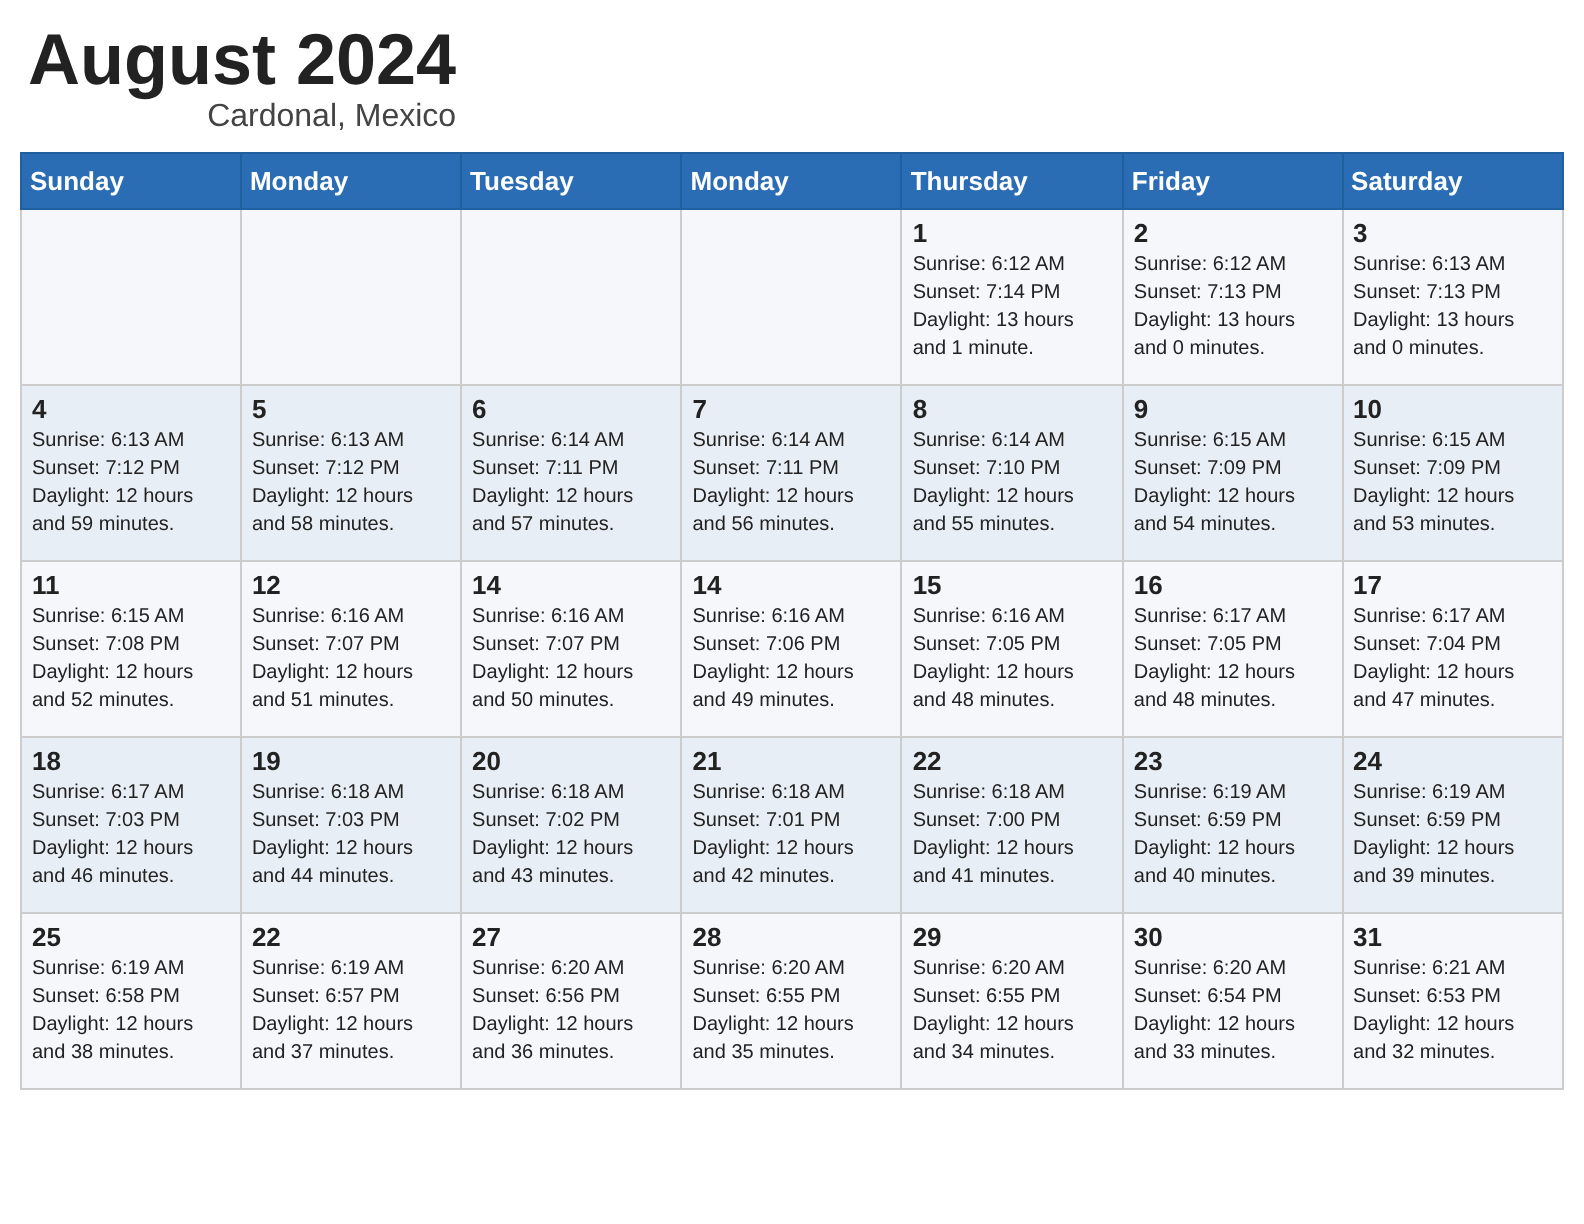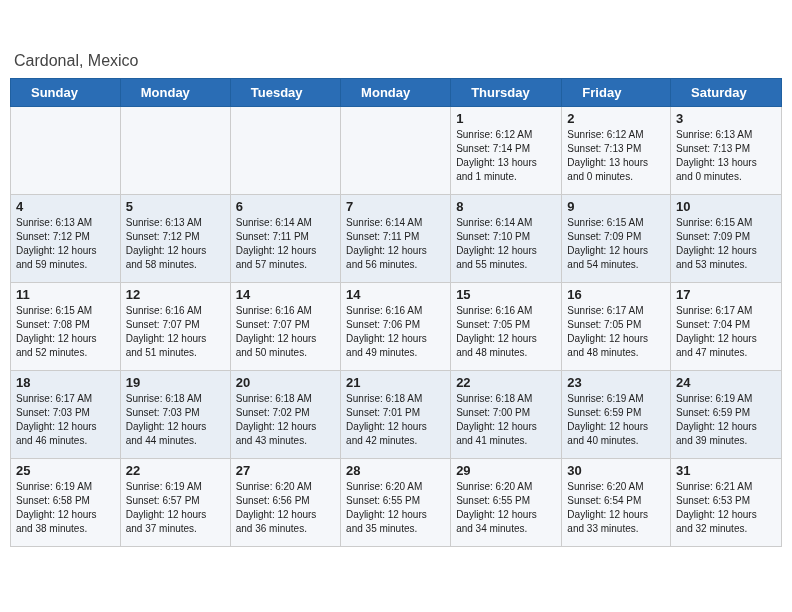--- a/index.html
+++ b/index.html
@@ -38,31 +38,30 @@
     }
     .month-year {
       font-size: 36px;
       font-weight: bold;
       color: #222;
       line-height: 1.1;
     }
     .location {
       font-size: 16px;
       color: #444;
-      margin-top: 42px;
     }
     .calendar {
       width: 100%;
       border-collapse: collapse;
       border: 1px solid #ccc;
     }
     .calendar thead th {
       background-color: #2a6db5;
       color: #fff;
-      padding: 6px 20px;
+      padding: 6px 4px;
       font-size: 13px;
       text-align: left;
       border: 1px solid #2060a0;
     }
     .calendar tbody td {
       border: 1px solid #ccc;
       vertical-align: top;
       padding: 4px 5px;
       font-size: 10.5px;
       color: #222;
@@ -88,20 +87,21 @@
     }
     .empty {
       background-color: #f5f7fa !important;
     }
   </style>
 </head>
 <body>
 
 <div class="header">
   <div class="title-area">
+    <div class="month-year">August 2024</div>
     <div class="location">Cardonal, Mexico</div>
   </div>
 </div>
 
 <table class="calendar">
   <thead>
     <tr id="header-row">
         <th>Sunday</th>
         <th>Monday</th>
         <th>Tuesday</th>

